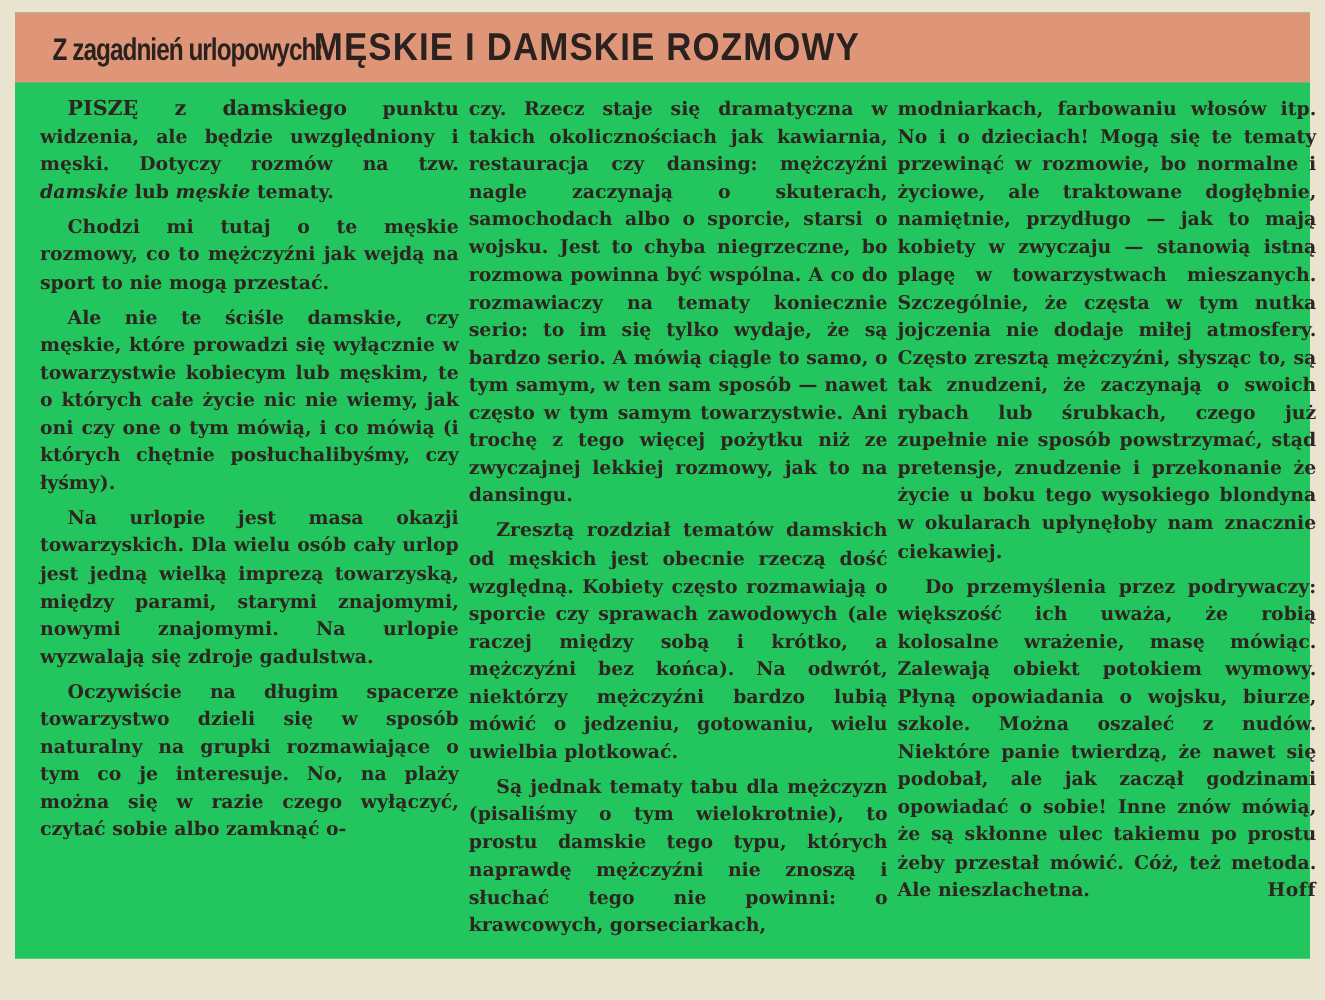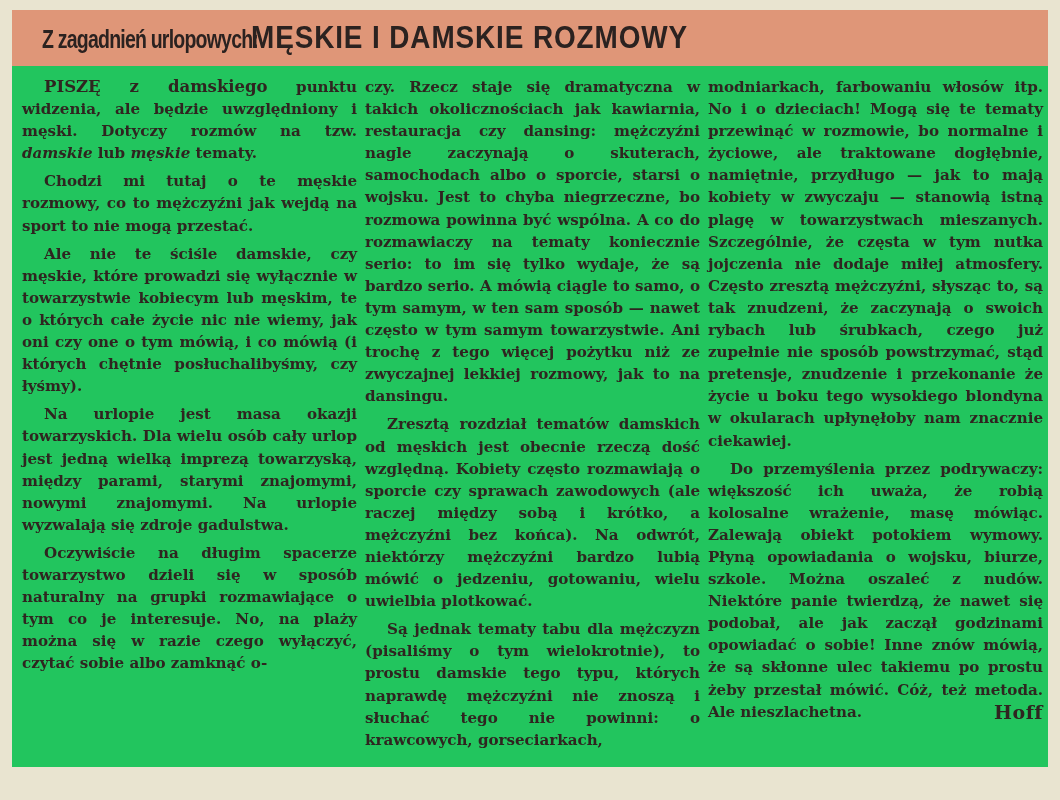--- a/index.html
+++ b/index.html
@@ -30,35 +30,35 @@
     font-size: 25px; letter-spacing: -1px;
     transform: scaleX(0.78); transform-origin: left center;
     display: inline-block; margin-right: -78px;
   }
   .title .headline {
     font-size: 31px; letter-spacing: 1px;
     transform: scaleX(0.9); transform-origin: left center;
     display: inline-block;
   }
   .columns {
-    position: absolute; left: 10px; top: 66px; width: 1016px; height: 685px;
+    position: absolute; left: 20px; top: 66px; width: 1016px; height: 685px;
     display: grid; grid-template-columns: 335px 335px 335px; column-gap: 8px;
   }
   .col {
     color: #2f2520;
     font-size: 15.1px; line-height: 22.1px;
     font-weight: bold;
     text-align: justify;
     hyphens: manual;
   }
   .col p { margin: 0 0 6px 0; text-indent: 22px; }
   .col p.cont { text-indent: 0; }
   .col .lead { font-size: 16.5px; }
   .col em { font-style: italic; }
-  .sig { float: right; font-size: 19px; letter-spacing: 0.5px; }
+  .sig { float: right; font-size: 15px; letter-spacing: 0.5px; }
 </style>
 </head>
 <body>
 
 <div class="clipping">
   <div class="title-band">
     <h1 class="title">
       <span class="kicker">Z zagadnień urlopowych:</span>
       <span style="display:inline-block;width:10px"></span>
       <span class="headline">MĘSKIE I DAMSKIE ROZMOWY</span>

